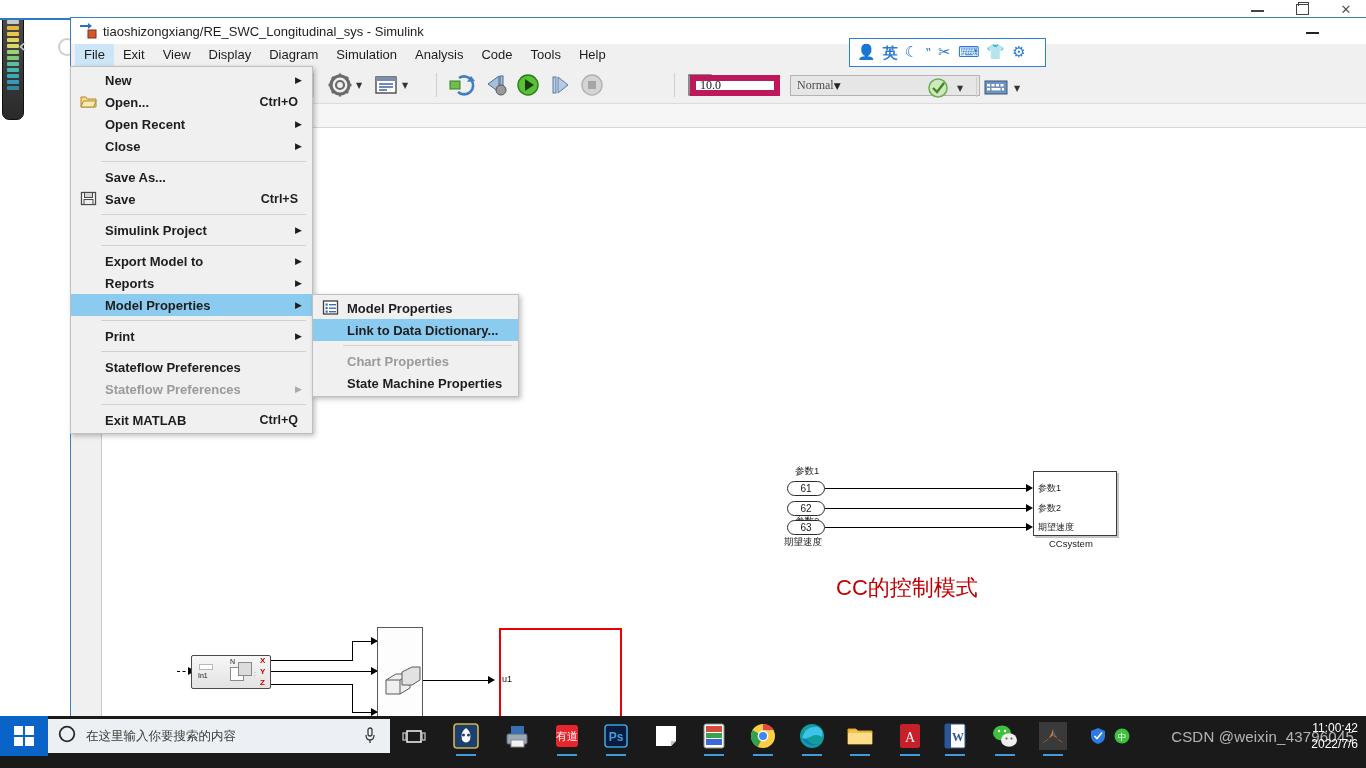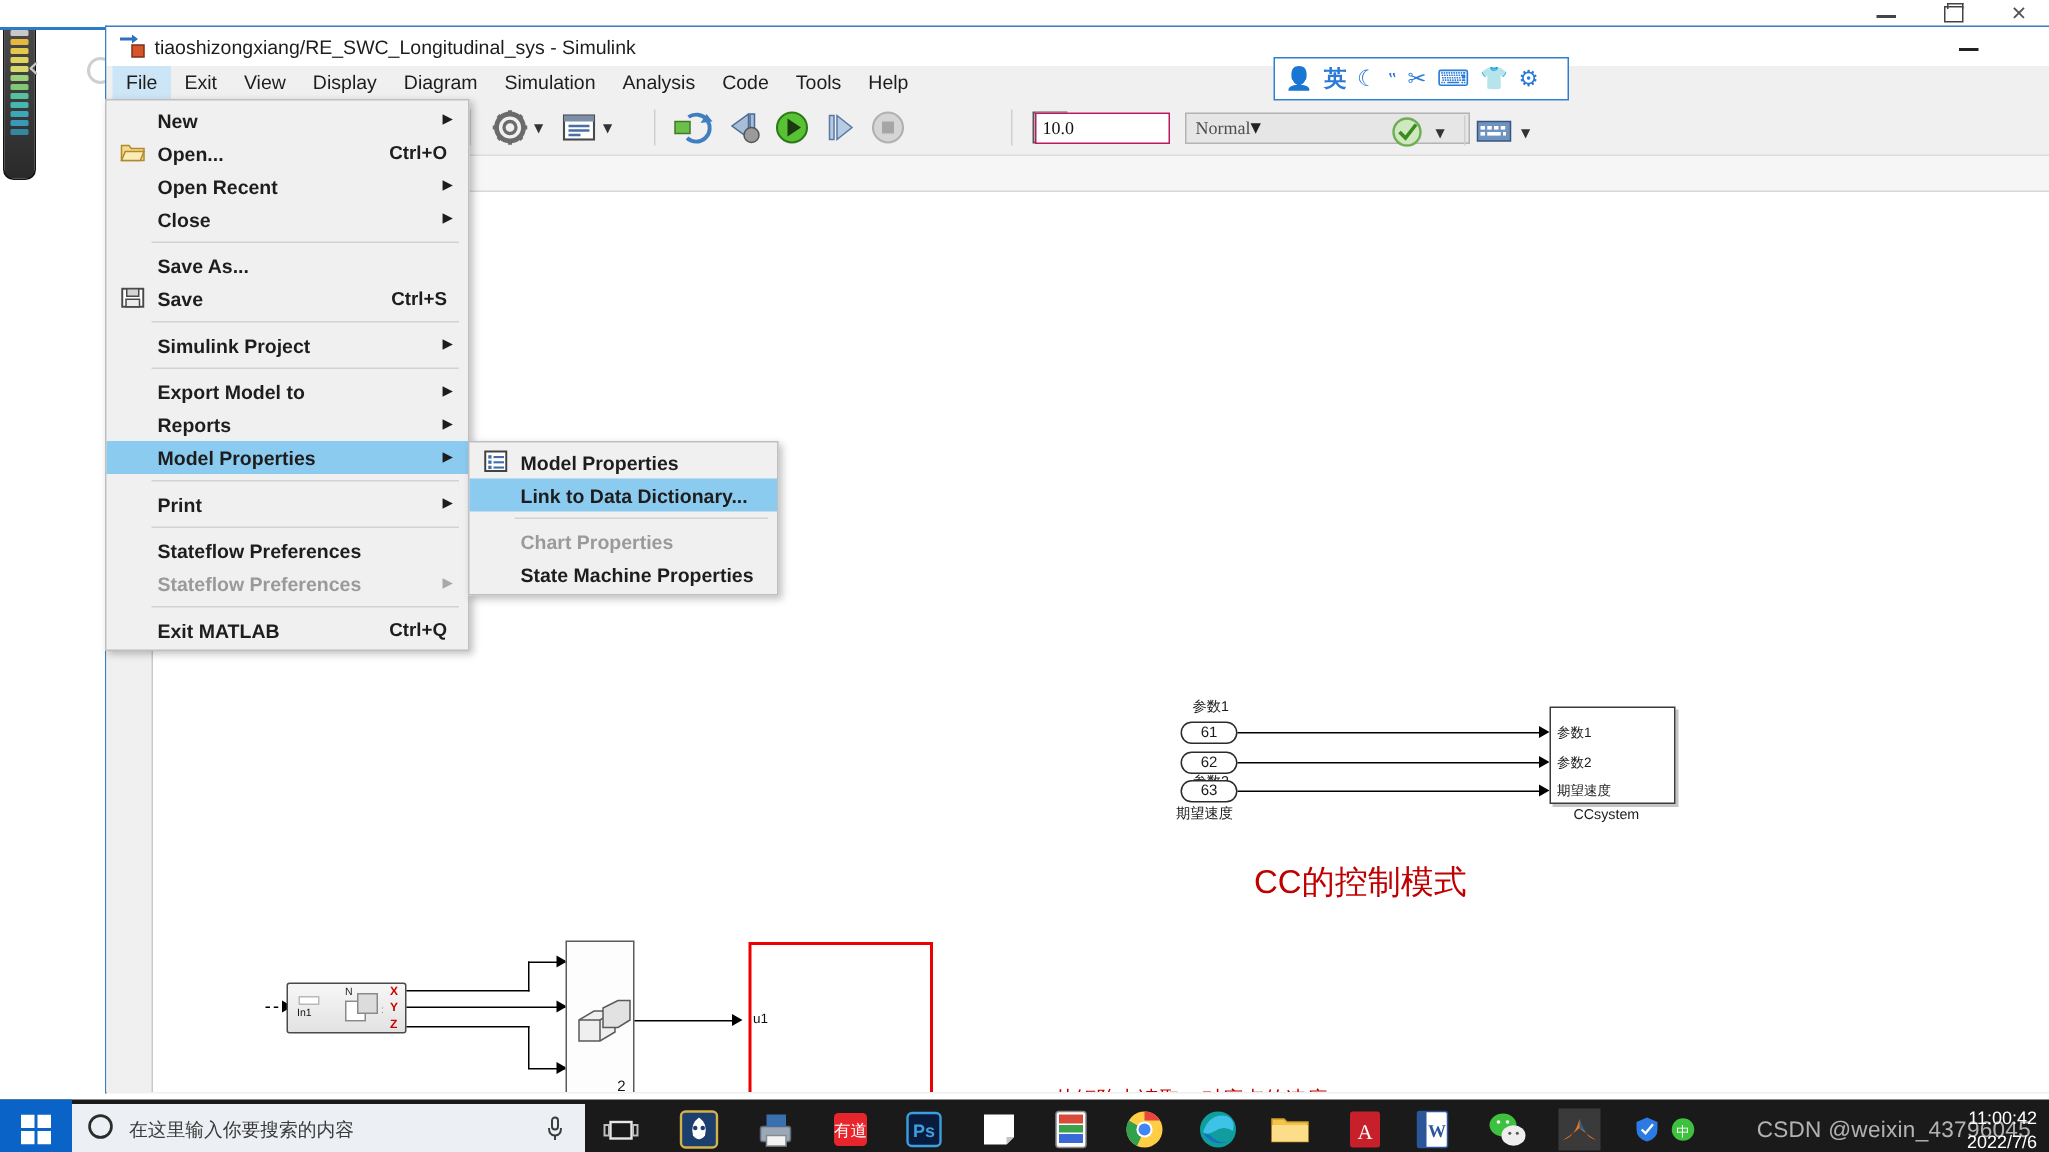--- a/index.html
+++ b/index.html
@@ -67,21 +67,21 @@
   .sl-toolbar {
     height:38px; background:#f0f0f0; border-bottom:1px solid #dcdcdc;
     position:relative;
   }
   .tb-sep { position:absolute; top:7px; width:1px; height:24px; background:#cfcfcf; }
   .tb-btn { position:absolute; top:6px; width:26px; height:26px; }
   .tb-caret { position:absolute; top:16px; width:9px; height:8px; color:#333;
               font-size:8px; line-height:8px; font-family:"DejaVu Sans", sans-serif; }
   .tb-timefield {
     position:absolute; left:619px; top:9px; width:90px; height:21px;
-    border:1px solid #be185d; background:#ffffff;
+    border:6px solid #be185d; background:#ffffff;
     font-family:"Liberation Serif", serif; font-size:12px; color:#111;
     padding:2px 4px;
   }
   .tb-modesel {
     position:absolute; left:719px; top:9px; width:190px; height:21px;
     border:1px solid #b3b3b3; background:#e6e6e6;
     font-family:"Liberation Serif", serif; font-size:12px; color:#4d4d4d;
     padding:2px 6px; display:flex; align-items:center; justify-content:flex-start;
   }
   .tb-modesel .tri { font-size:9px; color:#222; font-family:"DejaVu Sans", sans-serif; }
@@ -168,21 +168,21 @@
 
   .submenu {
     position:absolute; left:312px; top:294px; width:207px;
     background:#f0f0f0; border:1px solid #bfbfbf;
     box-shadow:2px 2px 5px rgba(0,0,0,.25); z-index:41;
     padding:2px 0; font-size:13px; color:#1d1d1d;
   }
 
   
   .taskbar {
-    position:absolute; left:0; bottom:0; width:1366px; height:35px;
+    position:absolute; left:0; bottom:0; width:1366px; height:52px;
     background:#1a1a1a;
   }
   .tb-start {
     position:absolute; left:0; top:0; width:48px; height:40px;
     display:flex; align-items:center; justify-content:center; background:#0a64c8;
   }
   .tb-search {
     position:absolute; left:48px; top:3px; width:342px; height:34px;
     background:#eceff3; display:flex; align-items:center; padding:0 10px;
   }

